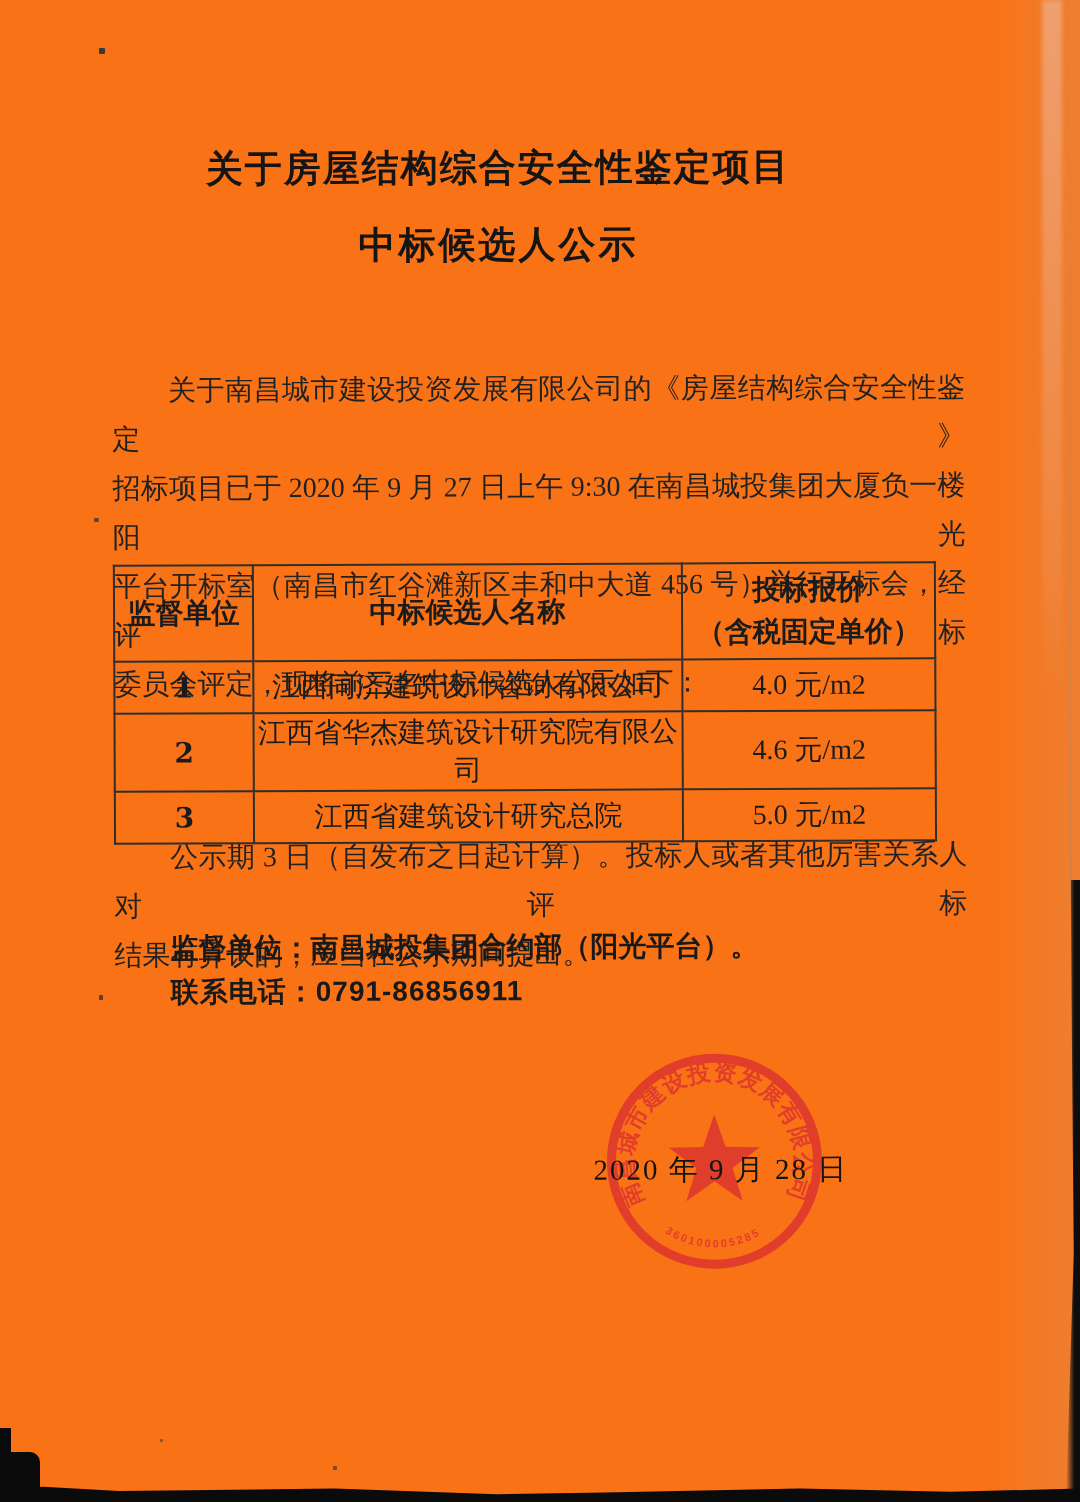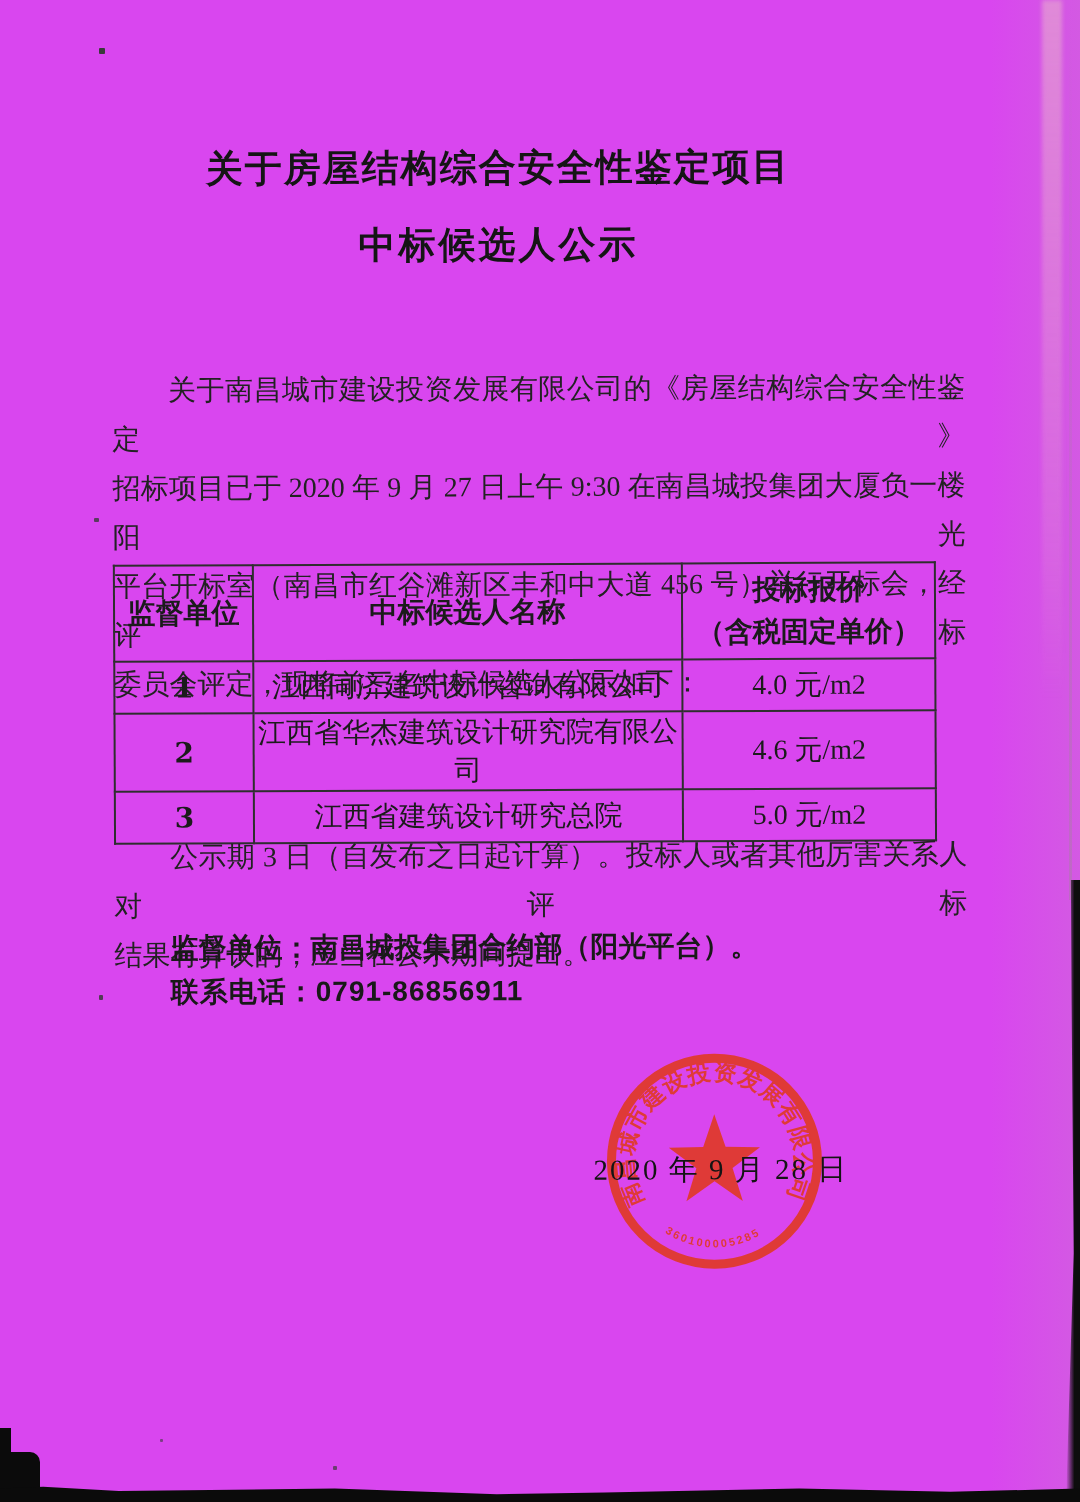--- a/index.html
+++ b/index.html
@@ -1,19 +1,19 @@
 <!DOCTYPE html>
 <html><head>
 <meta charset="utf-8">
 <style>
   * { margin:0; padding:0; box-sizing:border-box; }
   html,body { background:#e9e9e9; }
   .page {
     position:relative; width:1080px; height:1502px;
-    background:#d946ef; overflow:hidden;
+    background:#f97316; overflow:hidden;
     font-family:"Liberation Serif","DejaVu Serif",serif;
     color:#1e1e1e;
   }
   
   .paper-shade {
     position:absolute; top:0; right:0; width:90px; height:1502px;
     background:linear-gradient(to right, rgba(0,0,0,0), rgba(185,178,172,0.18));
     pointer-events:none;
   }
   .pink-streak {

